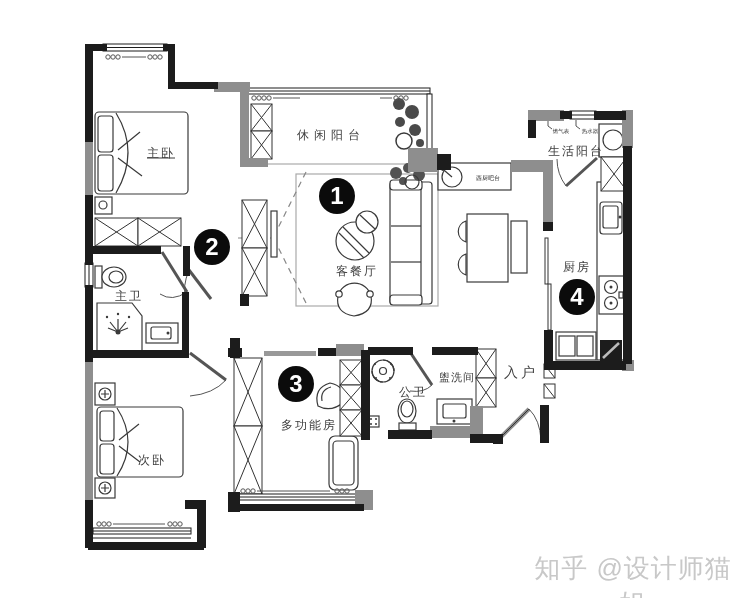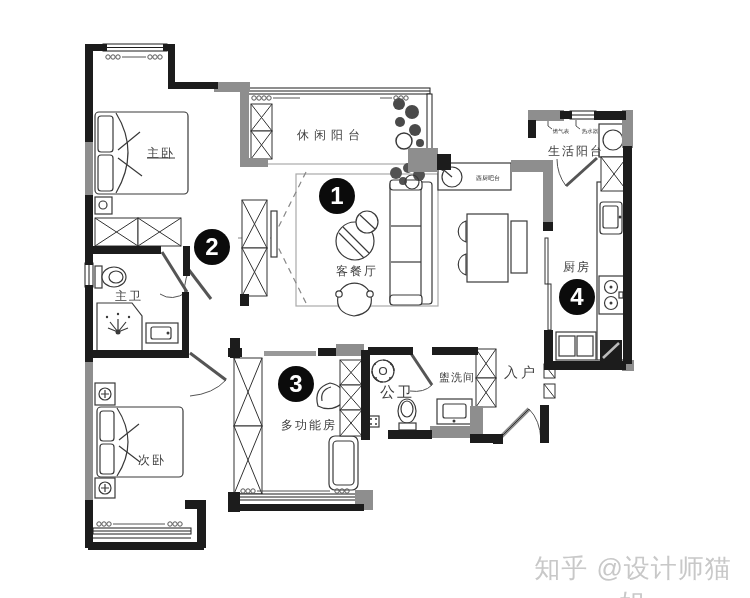--- a/index.html
+++ b/index.html
@@ -401,21 +401,21 @@
 </svg>
 
   <span class="lbl" style="left:161px;top:153px;text-decoration:underline;">主卧</span>
   <span class="lbl sp" style="left:331px;top:135px;">休闲阳台</span>
   <span class="lbl" style="left:576px;top:151px;">生活阳台</span>
   <span class="lbl" style="left:357px;top:271px;font-family:Liberation Mono, monospace;">客餐厅</span>
   <span class="lbl" style="left:577px;top:267px;">厨房</span>
   <span class="lbl" style="left:129px;top:296px;">主卫</span>
   <span class="lbl" style="left:152px;top:460px;">次卧</span>
   <span class="lbl" style="left:309px;top:425px;">多功能房</span>
-  <span class="lbl" style="left:397px;top:392px;font-size:15px;">公卫</span>
+  <span class="lbl" style="left:413px;top:392px;font-size:12px;">公卫</span>
   <span class="lbl" style="left:457px;top:377px;font-size:11px;letter-spacing:1px;text-align:center;">盥洗间</span>
   <span class="lbl" style="left:521px;top:373px;font-size:14px;letter-spacing:3px;">入户</span>
   <span class="lbl tiny" style="left:488px;top:178px;">西厨吧台</span>
   <span class="lbl tiny" style="left:561px;top:131px;font-size:5.5px;">燃气表</span>
   <span class="lbl tiny" style="left:590px;top:131px;font-size:5.5px;">热水器</span>
 
   <div class="marker" style="left:337px;top:196px;">1</div>
   <div class="marker" style="left:212px;top:247px;">2</div>
   <div class="marker" style="left:296px;top:384px;">3</div>
   <div class="marker" style="left:577px;top:297px;">4</div>

